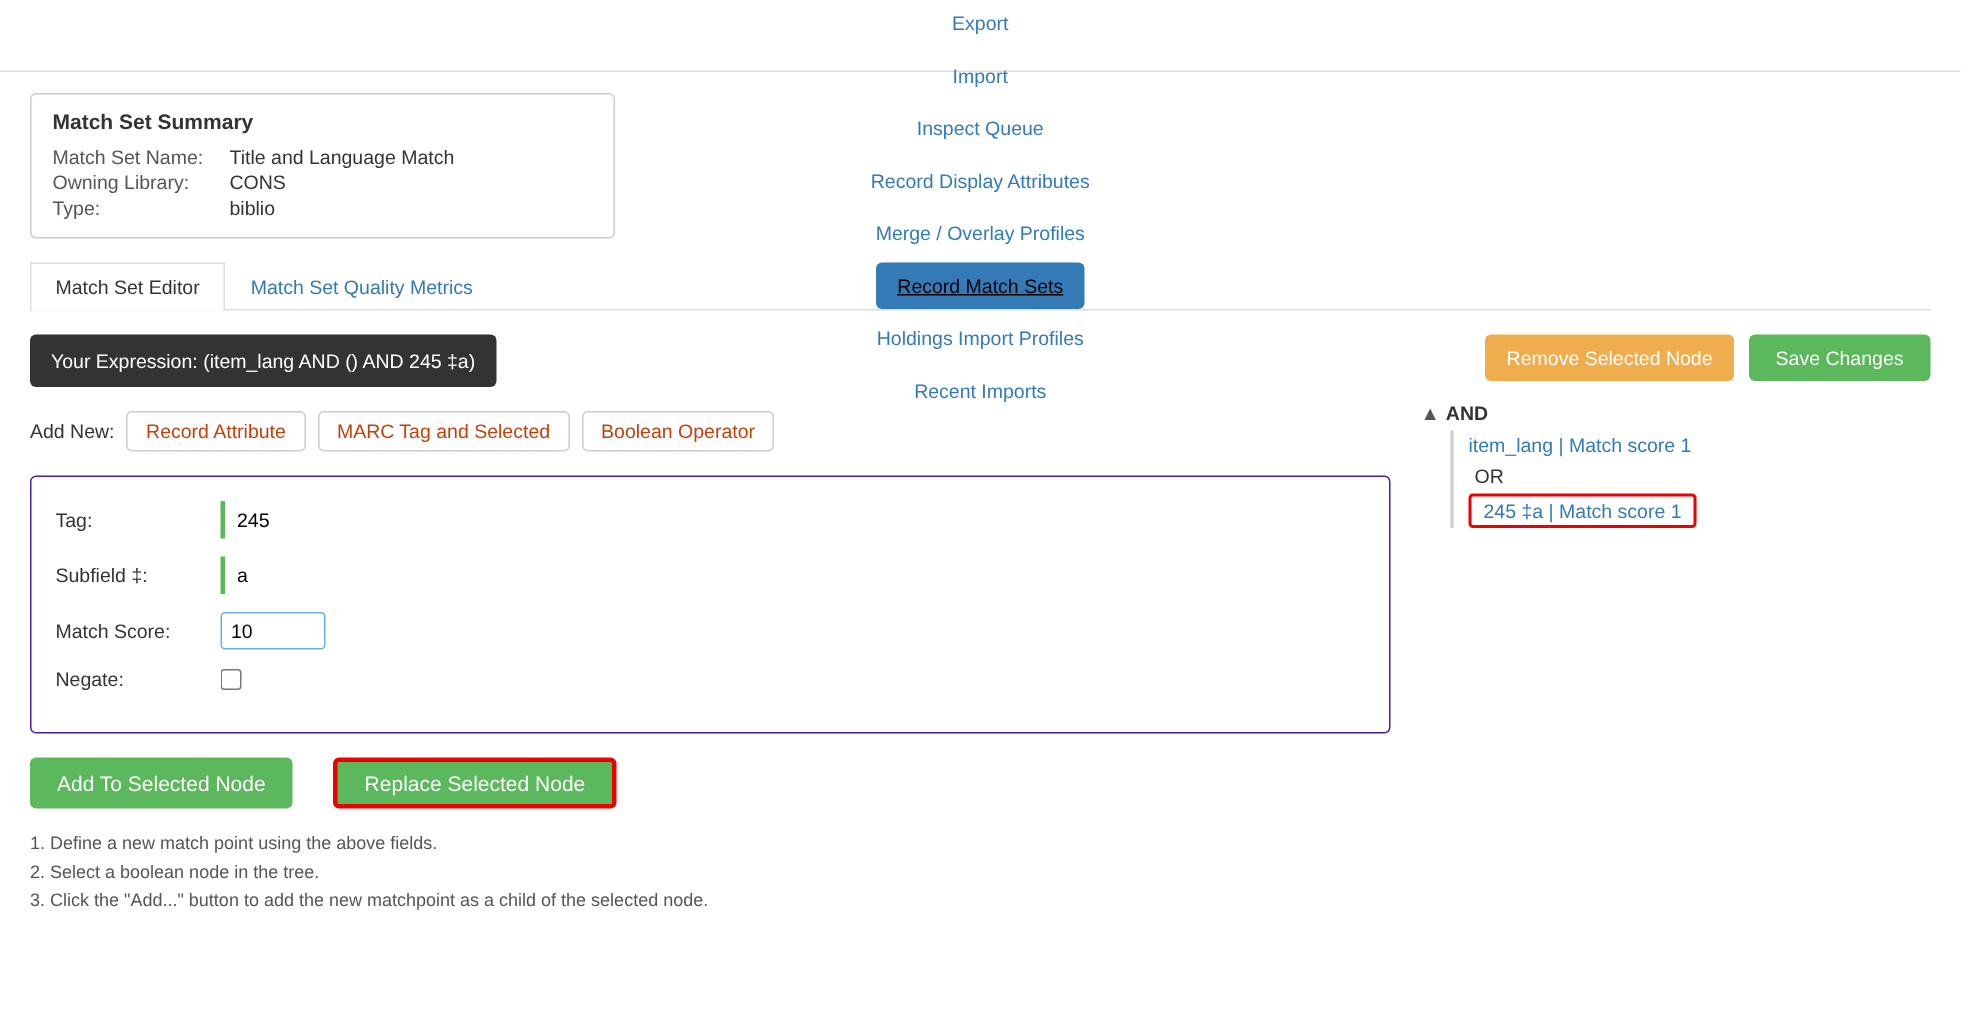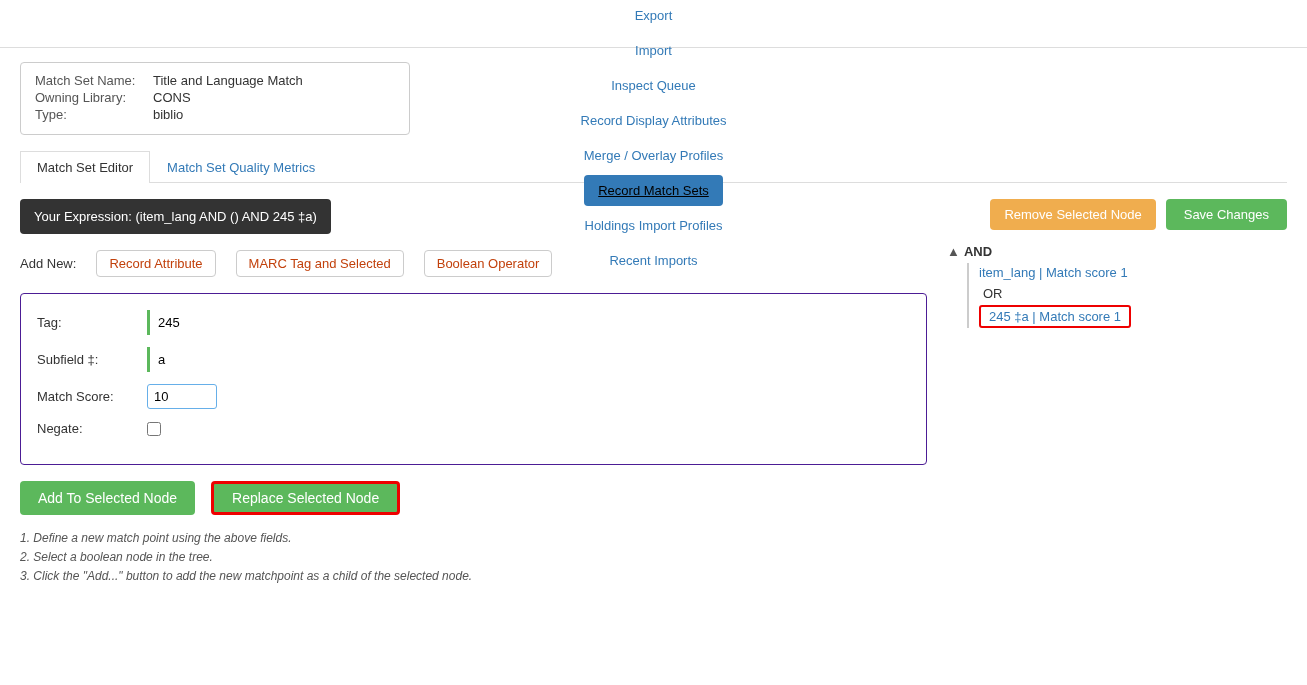--- a/index.html
+++ b/index.html
@@ -95,21 +95,21 @@
       display: flex;
       gap: 20px;
     }
     .left-panel { flex: 1; }
     .right-panel { width: 340px; }
 
     
     .add-new-row {
       display: flex;
       align-items: center;
-      gap: 20px;
+      gap: 8px;
       margin-bottom: 16px;
     }
     .add-new-label { font-size: 13px; color: #333; }
     .btn-outline {
       border: 1px solid #ccc;
       background: #fff;
       padding: 5px 12px;
       border-radius: 4px;
       cursor: pointer;
       font-size: 13px;
@@ -149,21 +149,21 @@
       padding: 4px 6px;
       font-size: 13px;
       width: 70px;
       outline: none;
     }
     .form-checkbox { width: 14px; height: 14px; cursor: pointer; }
 
     
     .action-buttons {
       display: flex;
-      gap: 16px;
+      gap: 27px;
       margin-bottom: 14px;
     }
     .btn-green {
       background: #5cb85c;
       color: #fff;
       border: none;
       padding: 9px 18px;
       border-radius: 4px;
       cursor: pointer;
       font-size: 14px;
@@ -173,21 +173,20 @@
       color: #fff;
       border: 3px solid #e00;
       padding: 6px 18px;
       border-radius: 4px;
       cursor: pointer;
       font-size: 14px;
     }
 
     
     .instructions {
-      font-style: italic;
       font-size: 12px;
       color: #555;
       line-height: 1.6;
     }
 
     
     .right-top-buttons {
       display: flex;
       gap: 10px;
       margin-bottom: 14px;
@@ -257,20 +256,21 @@
   <a class="nav-item">Record Display Attributes</a>
   <a class="nav-item">Merge / Overlay Profiles</a>
   <a class="nav-item active">Record Match Sets</a>
   <a class="nav-item">Holdings Import Profiles</a>
   <a class="nav-item">Recent Imports</a>
 </nav>
 
 <div class="main">
 
   <div class="summary-box">
+    <h3>Match Set Summary</h3>
     <div class="summary-row">
       <span class="summary-label">Match Set Name:</span>
       <span class="summary-value">Title and Language Match</span>
     </div>
     <div class="summary-row">
       <span class="summary-label">Owning Library:</span>
       <span class="summary-value">CONS</span>
     </div>
     <div class="summary-row">
       <span class="summary-label">Type:</span>

